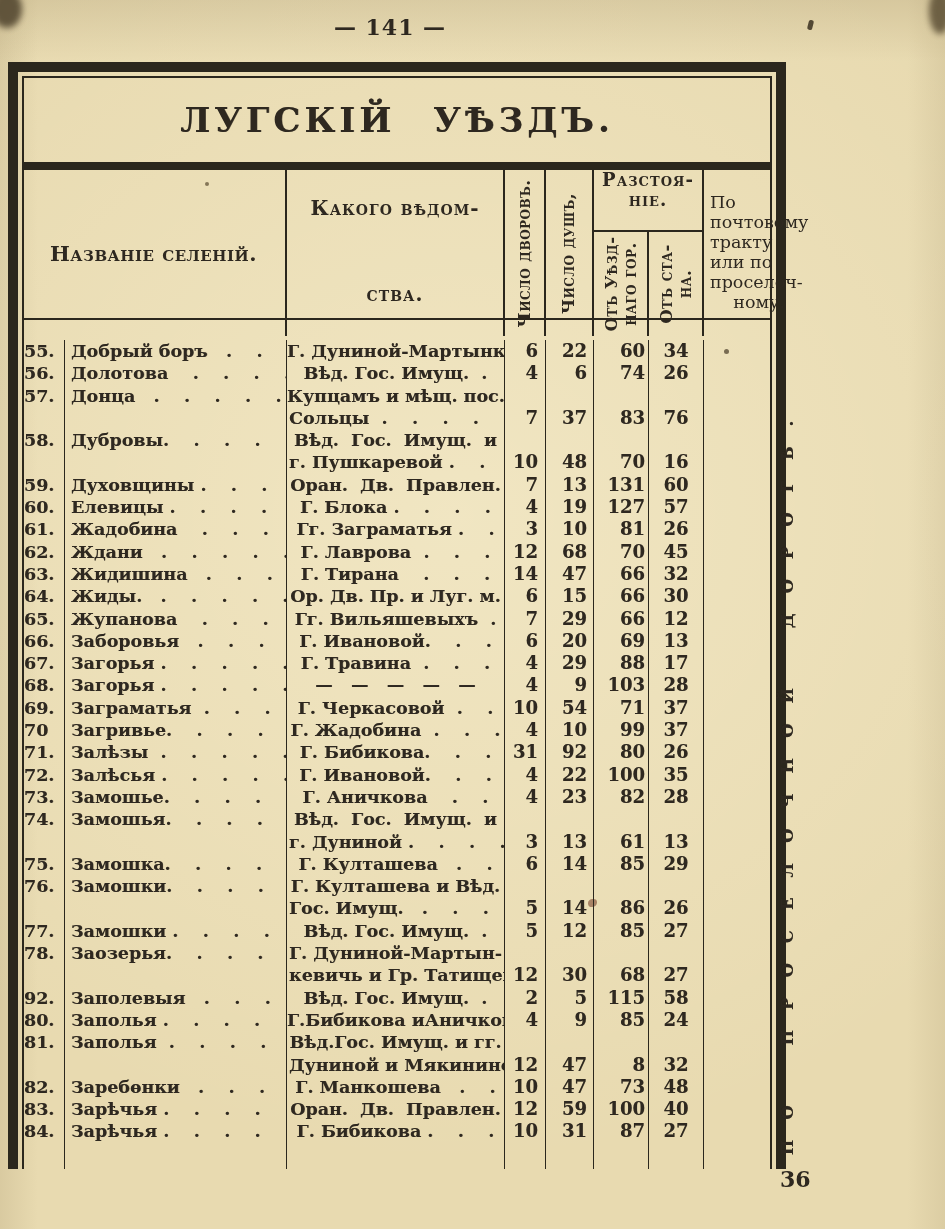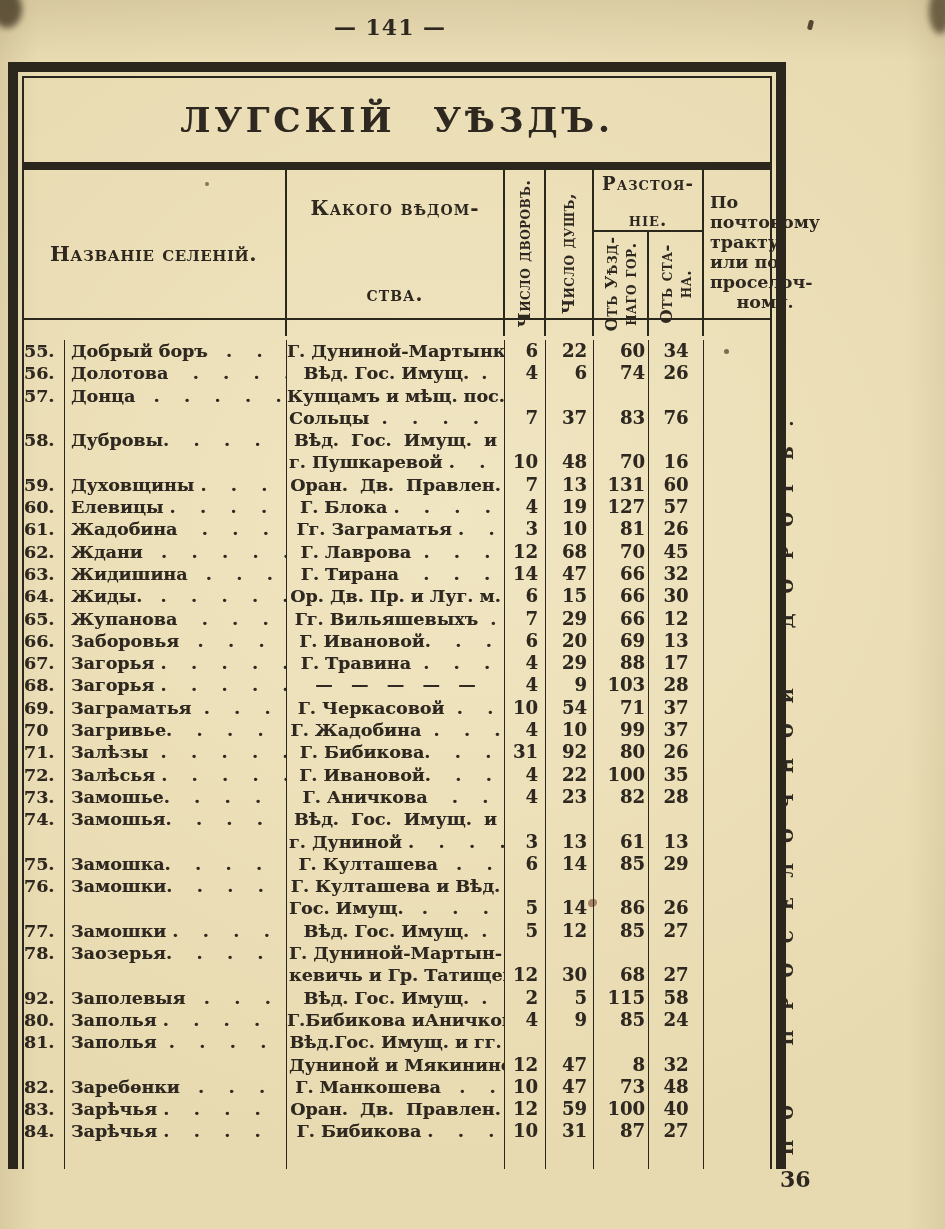--- a/index.html
+++ b/index.html
@@ -70,27 +70,27 @@
   .hcell { position:relative; border-right:2px solid var(--line); }
   .hcell.lastcol { border-right:none; }
   .sc { font-variant:small-caps; }
   .h-name { display:flex; align-items:center; padding-left:26px; font-size:21px; letter-spacing:.5px; }
   .h-dept { display:flex; flex-direction:column; align-items:center; justify-content:space-between;
             padding:26px 0 30px; font-size:20px; letter-spacing:1px; }
   .vert-wrap { position:absolute; inset:0; display:flex; align-items:center; justify-content:center; }
   .vert-wrap > div { transform:rotate(-90deg); white-space:nowrap; font-size:16.5px; letter-spacing:.5px; text-align:center; line-height:19px; }
   .h-dist { display:flex; flex-direction:column; }
   .h-dist-top { height:62px; border-bottom:2px solid var(--line);
-                display:flex; flex-direction:column; align-items:center; justify-content:flex-end;
-                font-size:18px; line-height:20px; letter-spacing:1px;gap:16px; }
+                display:flex; flex-direction:column; align-items:center; justify-content:flex-start;
+                font-size:18px; line-height:20px; letter-spacing:1px; }
   .h-dist-bottom { flex:1; display:flex; }
   .h-sub { position:relative; flex:1; }
   .h-sub.first { border-right:2px solid var(--line); }
   .h-road { display:flex; flex-direction:column; align-items:center; justify-content:space-between;
-            padding:22px 6px 24px; font-size:17.5px; font-weight:bold; }
+            padding:22px 6px 24px; font-size:17.5px; font-weight:normal; }
 
   .tbody {
     position:relative; flex:1;
     display:flex; flex-direction:column;
     padding-top:20px;
     font-size:17.5px; font-weight:bold;
     text-shadow:.3px .3px 0 rgba(40,33,22,.4);
   }
   .row {
     flex:none;

